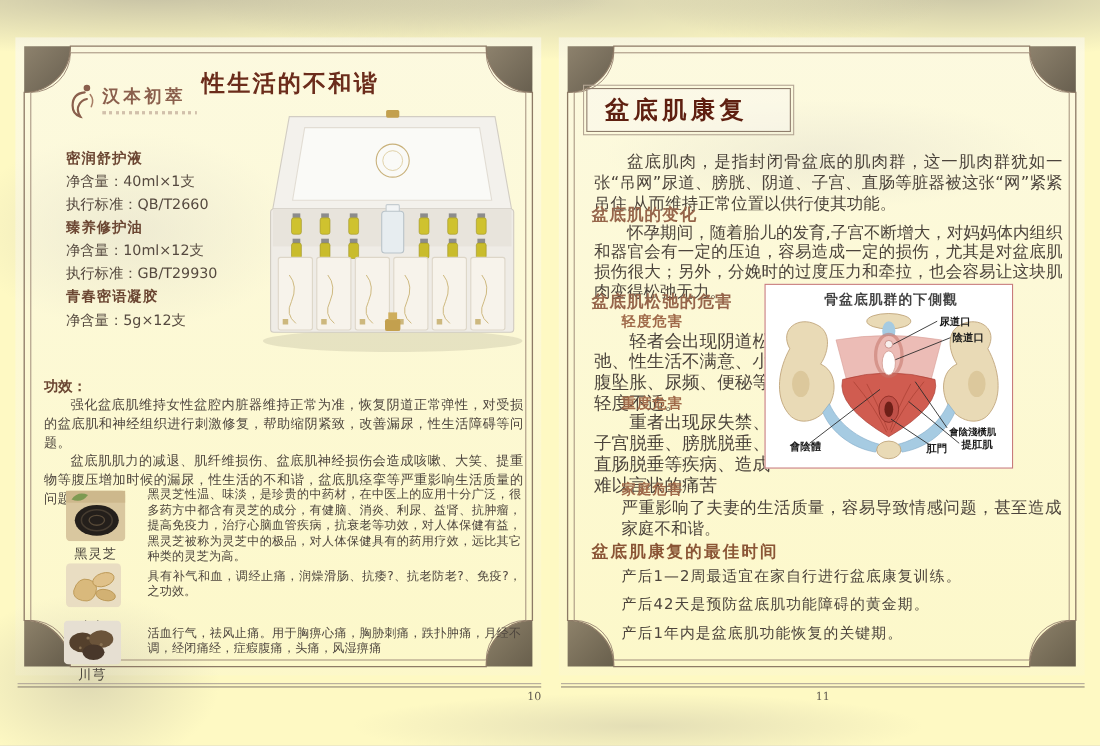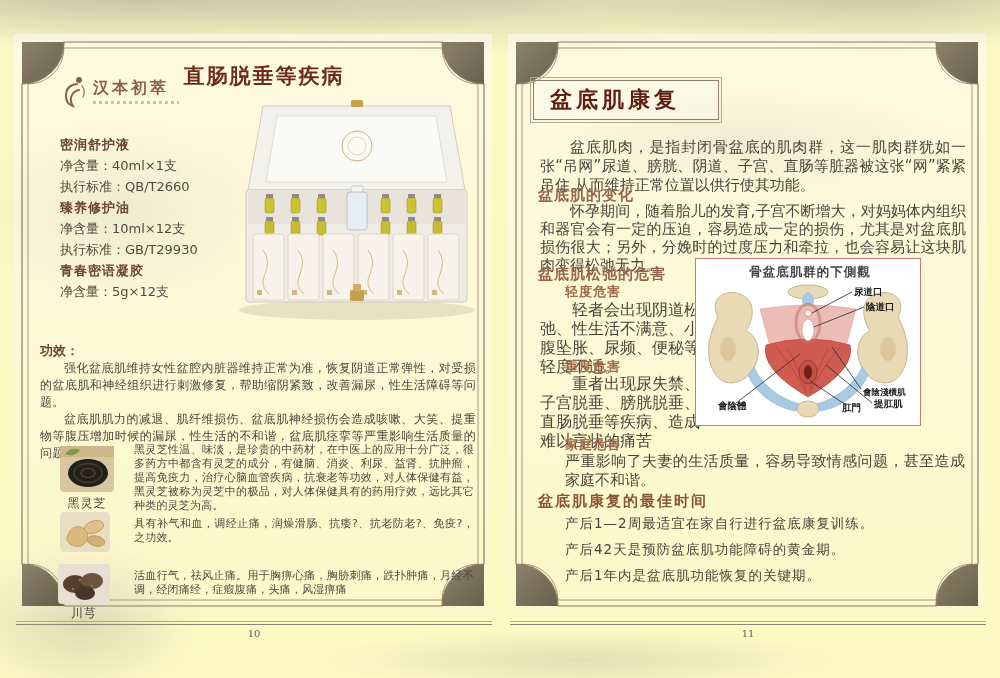--- a/index.html
+++ b/index.html
@@ -26,21 +26,21 @@
     background:linear-gradient(180deg, rgba(251,250,247,.55), rgba(244,242,237,.15)); }
   .page-left  { left:14px; }
   .page-right { left:508px; }
   .frame { position:absolute; left:0; top:0; }
 
   .bottom-rule { position:absolute; height:4px; width:476px;
     border-top:1px solid #b2a899; border-bottom:1px solid #8d8476; top:621px; }
   #rule-left { left:16px; } #rule-right { left:510px; }
   .page-num { position:absolute; top:628px; width:476px; text-align:center;
     font-family:"DejaVu Serif", serif; font-size:10px; color:#5f594e; }
-  #num-left { left:16px; } #num-right { left:510px; }
+  #num-left { left:16px;text-align:right; } #num-right { left:510px; }
 
   
   .logo { position:absolute; left:44px; top:40px; display:flex; align-items:center; }
   .logo-text { margin-left:5px; }
   .logo-name { font-size:16px; color:#8a5f4c; letter-spacing:3px; font-weight:bold; }
   .logo-sub { margin-top:2px; height:3px; width:86px;
     background:repeating-linear-gradient(90deg,#b59a8a 0 3px, transparent 3px 6px); opacity:.6; }
 
   .lp-title { position:absolute; left:140px; top:28px; width:220px; text-align:center;
     font-size:21px; font-weight:bold; color:#6b2c1b; letter-spacing:2px; }
@@ -115,21 +115,21 @@
         <circle cx="21" cy="6" r="3" fill="#8a5f4c"></circle>
         <path d="M19,10 q-11,1 -11,12 q0,8 7,10 q-4,-6 -1,-11 q2,-4 7,-5" fill="none" stroke="#8a5f4c" stroke-width="2" stroke-linecap="round"></path>
         <path d="M24,12 q4,5 1,11" fill="none" stroke="#a87e66" stroke-width="1.4" stroke-linecap="round"></path>
       </svg>
       <div class="logo-text">
         <div class="logo-name">汉本初萃</div>
         <div class="logo-sub"></div>
       </div>
     </div>
 
-    <div class="lp-title">直肠脱垂等疾病</div>
+    <div class="lp-title">性生活的不和谐</div>
 
     <div class="specs">
       <div class="spec-name">密润舒护液</div>
       <div class="spec-line">净含量：40ml×1支</div>
       <div class="spec-line">执行标准：QB/T2660</div>
       <div class="spec-name">臻养修护油</div>
       <div class="spec-line">净含量：10ml×12支</div>
       <div class="spec-line">执行标准：GB/T29930</div>
       <div class="spec-name">青春密语凝胶</div>
       <div class="spec-line">净含量：5g×12支</div>

